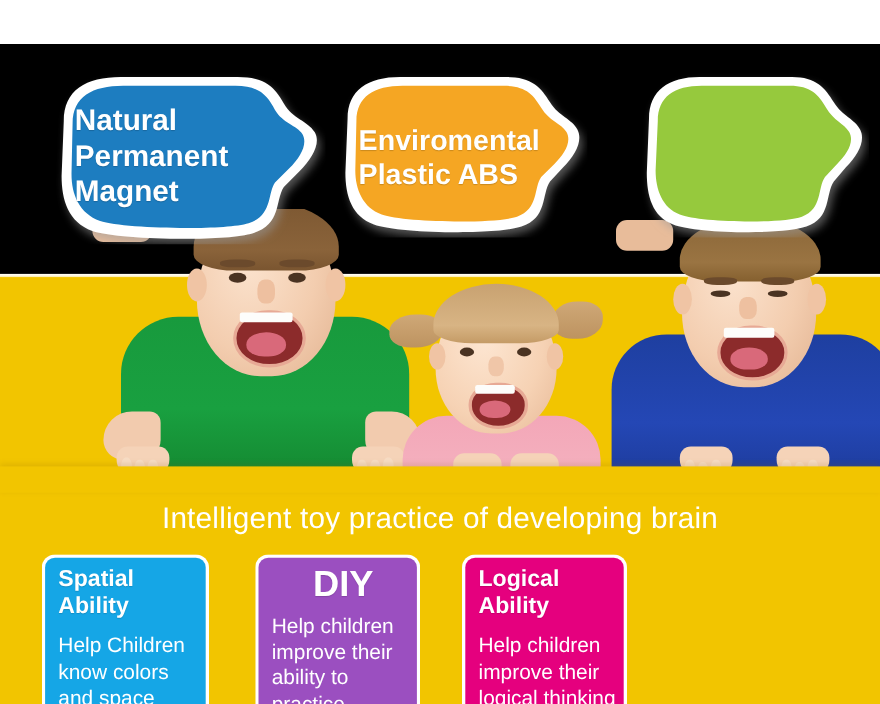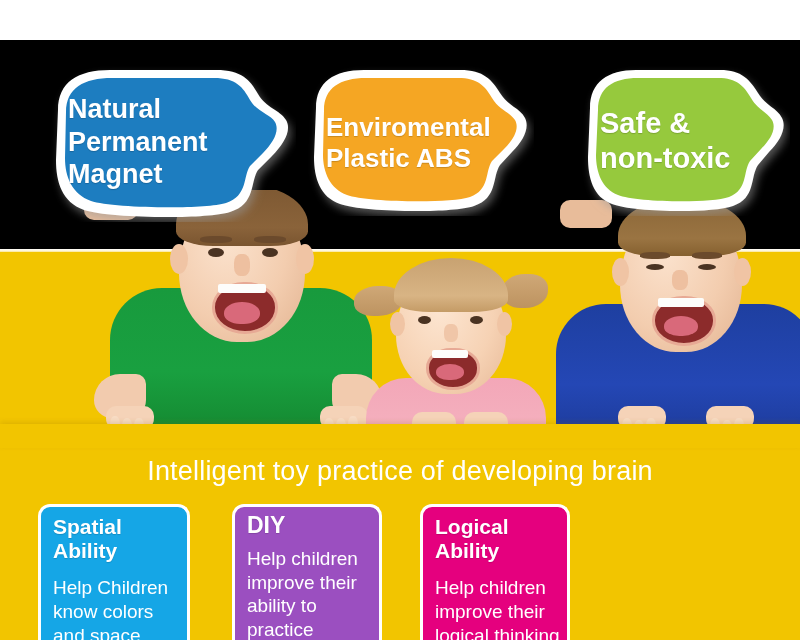--- a/index.html
+++ b/index.html
@@ -209,21 +209,21 @@
     white-space: pre-line;
     margin-top: 14px;
     font-size: 19px;
   }
   #card-spatial     { left: 38px;  width: 152px; background: #15A6E6; }
   #card-diy         { left: 232px; width: 150px; background: #9B4FC0; }
   #card-logical     { left: 420px; width: 150px; background: #E5007E; }
   #card-imagination { left: 616px; width: 150px; background: #F97B0B; }
 
   #card-spatial .card-title     { font-size: 21px; }
-  #card-diy .card-title         { font-size: 23px; text-align: left; margin-top: -2px; }
+  #card-diy .card-title         { font-size: 33px; text-align: center; margin-top: -2px; }
   #card-logical .card-title     { font-size: 21px; }
   #card-imagination .card-title { font-size: 21px; }
 
   #card-diy .card-body          { margin-top: 8px; }
   #card-imagination .card-body  { margin-top: 6px; }
 </style>
 </head>
 <body>
 
 <div id="poster">
@@ -362,22 +362,20 @@
       </defs>
       <path filter="url(#shadow3)" fill="#ffffff" d="M12,44 C12,18 30,6 58,6 L142,6 C164,6 172,16 180,29
            C188,42 199,44 204,54 C209,64 202,77 191,88
            L180,101 C172,113 178,134 155,142
            C132,150 54,148 34,140 C15,133 10,114 10,93 Z"></path>
       <path fill="#96C93D" d="M20,46 C20,24 35,14 60,14 L140,14 C159,14 166,22 173,34
            C180,46 189,48 194,56 C199,65 192,76 183,85
            L172,97 C165,107 170,126 151,133
            C131,140 57,138 40,131 C24,125 18,108 18,91 Z"></path>
     </svg>
-    <div class="sticker-text">Safe &amp;
-non-toxic</div>
   </div>
 
   <div class="tagline">Intelligent toy practice of developing brain</div>
 
   <div class="card" id="card-spatial">
     <div class="card-title">Spatial Ability</div>
     <div class="card-body">Help Children
 know colors
 and space</div>
   </div>

